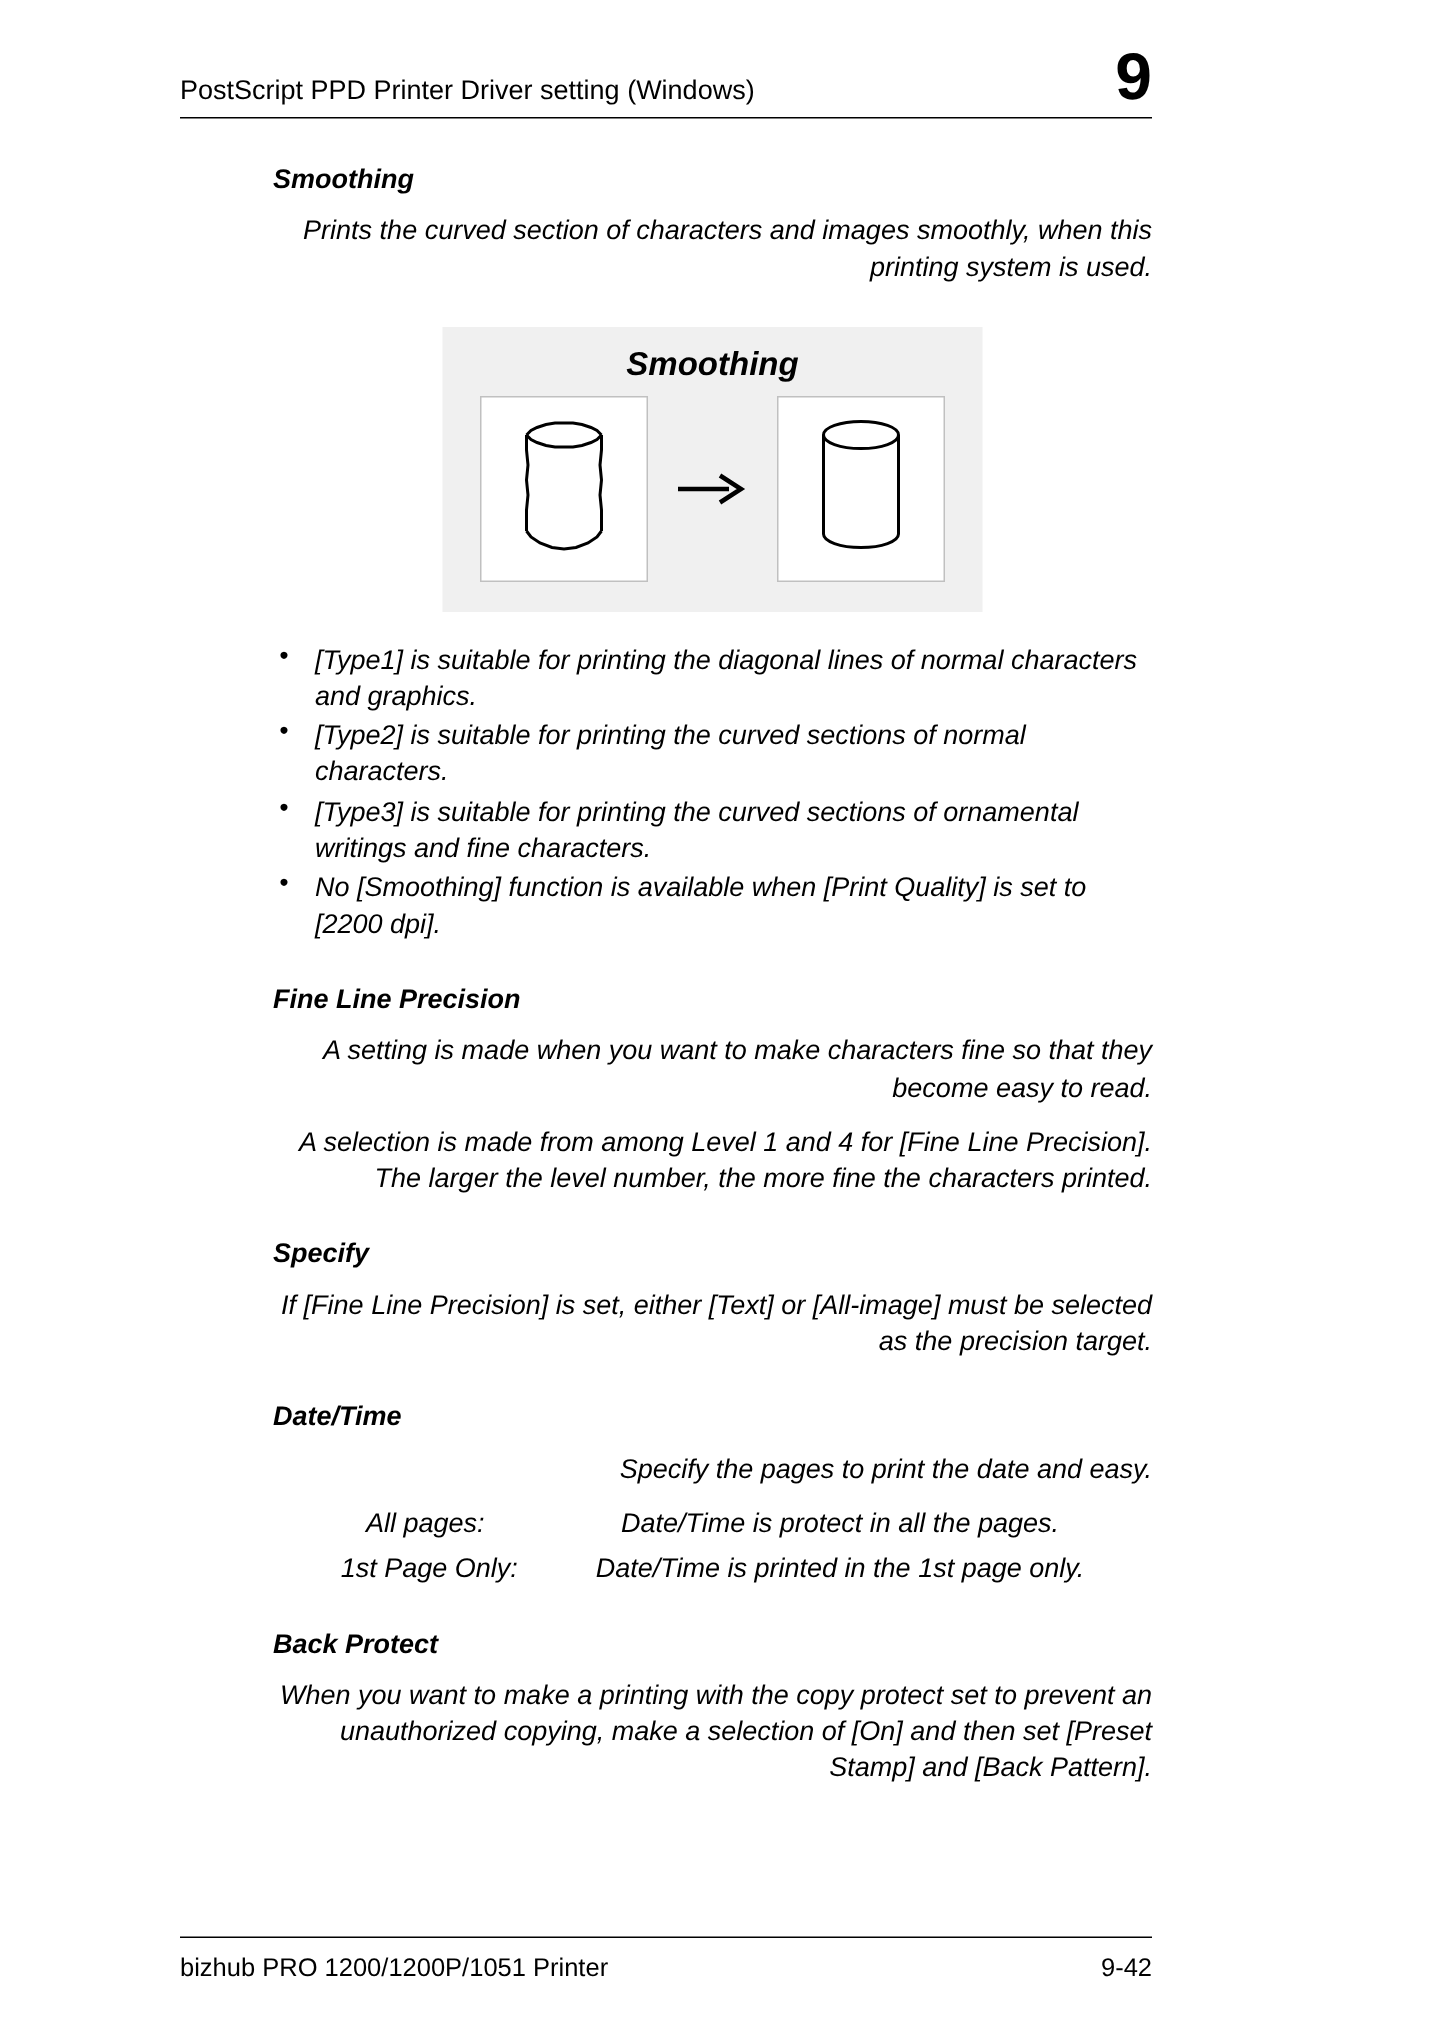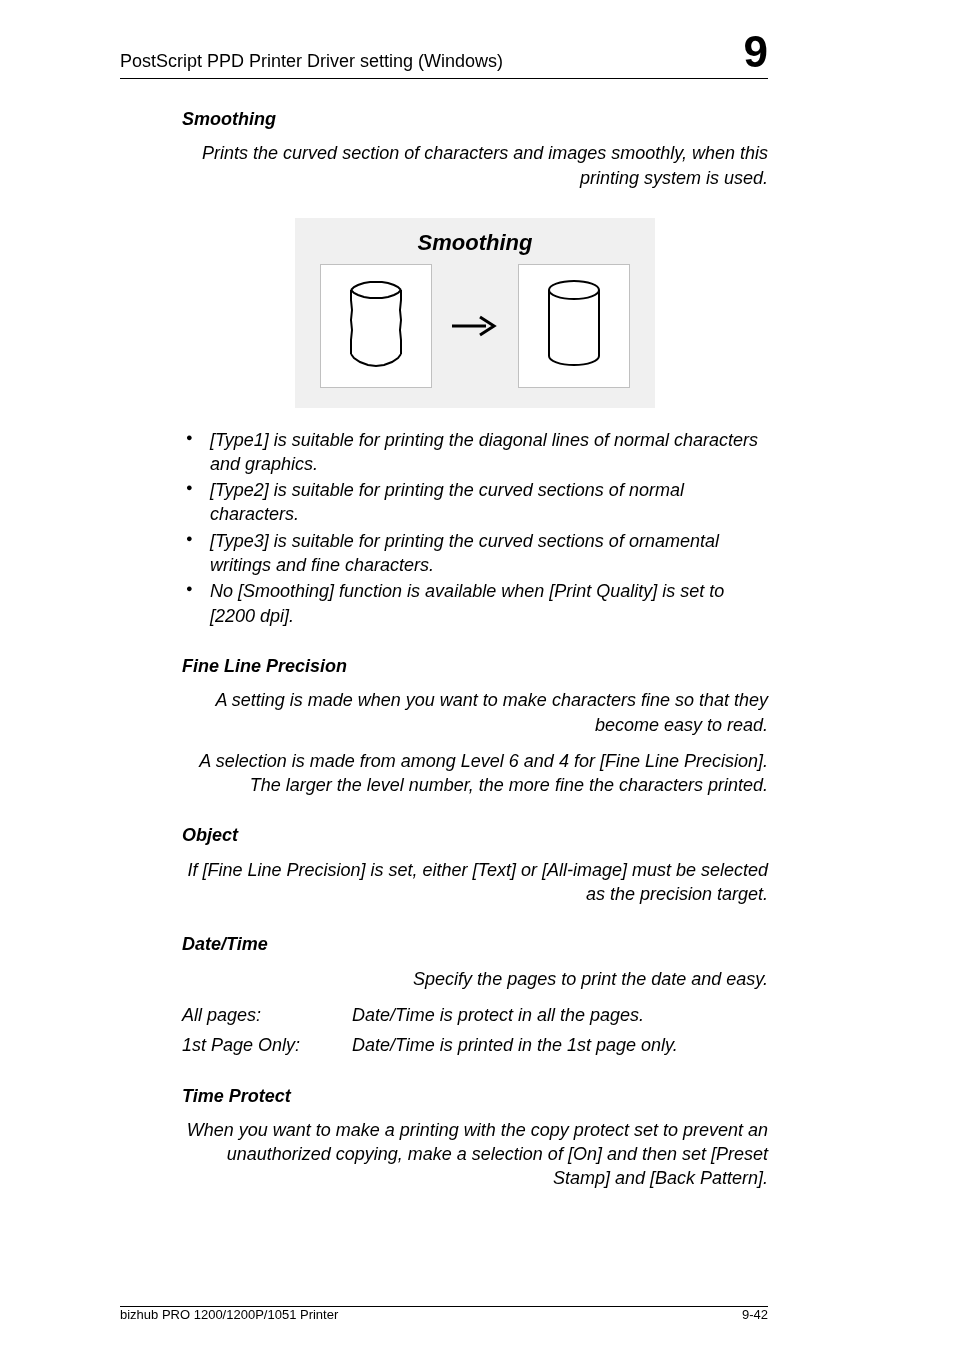--- a/index.html
+++ b/index.html
@@ -99,35 +99,36 @@
     left: 4px;
     top: 2px;
     font-size: 11px;
   }
   .defs {
     margin-top: 6px;
   }
   .defs .line {
     display: flex;
     margin: 6px 0;
+    justify-content: center;
   }
   .defs .label {
     width: 170px;
     flex: none;
   }
   .footer {
     position: absolute;
     bottom: 30px;
     left: 120px;
     right: 90px;
     border-top: 1px solid #000;
-    padding-top: 0;
+    padding-top: 10px;
     display: flex;
     justify-content: space-between;
-    font-size: 13px;
+    font-size: 17px;
   }
 </style>
 </head>
 <body>
 
 <div class="page">
 
   <div class="header-line">
     <span class="header-left">PostScript PPD Printer Driver setting (Windows)</span>
     <span class="header-right">9</span>
@@ -180,39 +181,39 @@
 
     <ul class="bullets">
       <li>[Type1] is suitable for printing the diagonal lines of normal characters and graphics.</li>
       <li>[Type2] is suitable for printing the curved sections of normal characters.</li>
       <li>[Type3] is suitable for printing the curved sections of ornamental writings and fine characters.</li>
       <li>No [Smoothing] function is available when [Print Quality] is set to [2200 dpi].</li>
     </ul>
 
     <h3>Fine Line Precision</h3>
     <p>A setting is made when you want to make characters fine so that they become easy to read.</p>
-    <p>A selection is made from among Level 6 and 4 for [Fine Line Precision]. The larger the level number, the more fine the characters printed.</p>
-
-    <h3>Object</h3>
+    <p>A selection is made from among Level 1 and 4 for [Fine Line Precision]. The larger the level number, the more fine the characters printed.</p>
+
+    <h3>Specify</h3>
     <p>If [Fine Line Precision] is set, either [Text] or [All-image] must be selected as the precision target.</p>
 
     <h3>Date/Time</h3>
     <p>Specify the pages to print the date and easy.</p>
     <div class="defs">
       <div class="line">
         <span class="label">All pages:</span>
         <span>Date/Time is protect in all the pages.</span>
       </div>
       <div class="line">
         <span class="label">1st Page Only:</span>
         <span>Date/Time is printed in the 1st page only.</span>
       </div>
     </div>
 
-    <h3>Time Protect</h3>
+    <h3>Back Protect</h3>
     <p>When you want to make a printing with the copy protect set to prevent an unauthorized copying, make a selection of [On] and then set [Preset Stamp] and [Back Pattern].</p>
 
   </div>
 
   <div class="footer">
     <span>bizhub PRO 1200/1200P/1051 Printer</span>
     <span>9-42</span>
   </div>
 </div>
 

